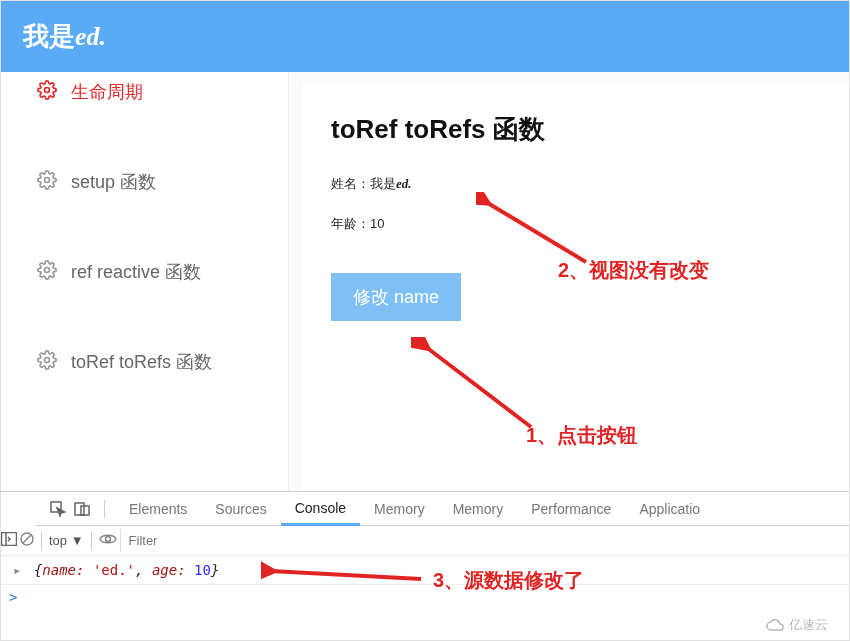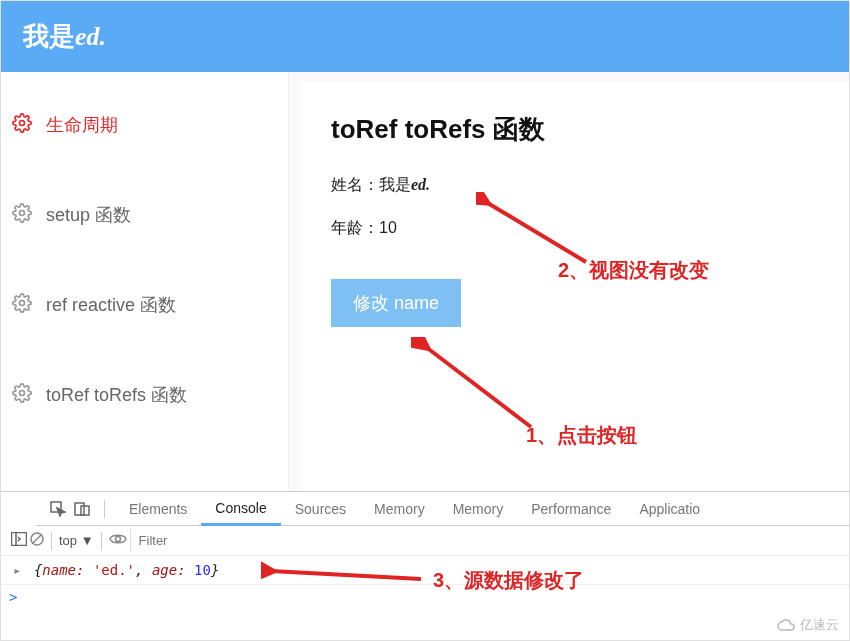--- a/index.html
+++ b/index.html
@@ -2,49 +2,49 @@
 <html><head>
 <meta charset="utf-8">
 <style>
   * { box-sizing: border-box; margin: 0; padding: 0; }
   body { font-family: "Microsoft YaHei", Arial, sans-serif; width: 850px; height: 641px; background: #fff; overflow: hidden; position: relative; border:1px solid #e0e0e0;}
   .app { display: flex; flex-direction: column; height: 490px; }
   .header { background: #5aaaf5; color: #fff; padding: 18px 22px; font-size: 26px; font-weight: bold; }
   .header-brand .italic { font-style: italic; font-family: Georgia, serif; }
   .body-row { display: flex; flex: 1; background:#fafafa;}
   .sidebar { width: 288px; border-right: 1px solid #eee; padding-top: 8px; background:#fff;}
-  .sidebar-item { display: flex; align-items: center; height: 90px; padding-left: 11px; font-size: 18px; color: #666; cursor: pointer; }
+  .sidebar-item { display: flex; align-items: flex-start; height: 90px; padding-left: 36px; font-size: 18px; color: #666; cursor: pointer; }
   .sidebar-item.active { color: #e6292b; }
   .gear { display: inline-block; margin-right: 14px; }
   .main { flex: 1; padding: 30px 30px; background:#fff; margin:10px 0 0 12px; position:relative;}
   .main h2 { font-size: 26px; color:#111; font-weight: bold; margin-bottom: 28px;}
-  .line { font-size: 16px; color:#222; margin-bottom: 22px; }
+  .line { font-size: 13px; color:#222; margin-bottom: 22px; }
   .line .italic { font-style: italic; font-family: Georgia, serif; font-weight:bold;}
   .btn { background:#7fc0f4; color:#fff; border:none; padding:12px 22px; font-size:18px; cursor:pointer; margin-top:18px;}
   .annot { position:absolute; color:#e02424; font-size:20px; font-weight:bold; white-space:nowrap;}
   .arrow { position:absolute; fill:#e02424; }
   
   .devtools { border-top:1px solid #ccc; font-family: "Segoe UI", Arial, sans-serif; font-size:14px; color:#555; background:#fff; height:150px;}
   .dt-tabs { display:flex; align-items:center; border-bottom:1px solid #ccc; height:34px; padding-left:10px; gap:0px;margin-left:35px;}
   .dt-ico { width:24px; display:flex; justify-content:center; color:#666; }
   .dt-sep { width:1px; height:18px; background:#ccc; margin:0 10px;}
   .dt-tab { padding:0 14px; height:34px; display:flex; align-items:center; color:#777; cursor:pointer;}
   .dt-tab.active { color:#222; border-bottom:3px solid #5aaaf5; height:34px; margin-bottom:-1px;}
-  .dt-toolbar { display:flex; align-items:center; border-bottom:1px solid #eee; height:30px; padding-left:10px; gap:3px; font-size:13px;}
+  .dt-toolbar { display:flex; align-items:center; border-bottom:1px solid #eee; height:30px; gap:3px; font-size:13px;}
   .dt-dd { display:flex; align-items:center; color:#555;}
   .dt-filter { flex:0 0 auto;}
   .dt-filter input { border:none; border-left:1px solid #ddd; padding:4px 8px; width:500px; font-size:13px; color:#888;}
   .dt-log { padding:6px 12px; font-family: Menlo, Consolas, monospace; font-size:14px; border-bottom:1px solid #eee; position:relative;}
   .dt-caret{color:#888; margin-right:4px;}
   .dt-log .obj{color:#222; font-style:italic;}
   .dt-log .key{color:#a31515; font-style:italic;}
   .dt-log .str{color:#b11;}
   .dt-log .num{color:#2a2aff;}
   .dt-prompt{ color:#2a6fd6; padding:4px 8px; font-family:monospace;}
-  .watermark{position:absolute; right:10px; bottom:6px; color:#b8b8b8; font-size:13px; display:flex; align-items:center; gap:4px;}
+  .watermark{position:absolute; right:21px; bottom:6px; color:#b8b8b8; font-size:13px; display:flex; align-items:center; gap:4px;}
   .annot3 {position:absolute; color:#e02424; font-size:20px; font-weight:bold;}
 </style>
 </head>
 <body>
 
 <div class="app">
   <div class="header">
     <span class="header-brand">
       <span>我是</span><span class="italic">ed.</span>
     </span>
@@ -123,22 +123,22 @@
         </svg>
       </span>
     <span class="dt-ico">
         <svg width="16" height="16" viewBox="0 0 16 16" fill="none" stroke="#666" stroke-width="1.5">
           <rect x="1" y="2" width="9" height="12"></rect>
           <rect x="7" y="5" width="8" height="9"></rect>
         </svg>
       </span>
     <span class="dt-sep"></span>
     <div class="dt-tab">Elements</div>
+    <div class="dt-tab">Sources</div>
     <div class="dt-tab active">Console</div>
-    <div class="dt-tab">Sources</div>
     <div class="dt-tab">Memory</div>
     <div class="dt-tab">Memory</div>
     <div class="dt-tab">Performance</div>
     <div class="dt-tab">Applicatio</div>
   </div>
   <div class="dt-toolbar">
     <span><svg width="16" height="14" viewBox="0 0 16 14" fill="none" stroke="#666" stroke-width="1.5">
           <rect x="0.5" y="0.5" width="15" height="13"></rect>
           <line x1="5" y1="0" x2="5" y2="14"></line>
           <polyline points="7,5 9,7 7,9"></polyline>

